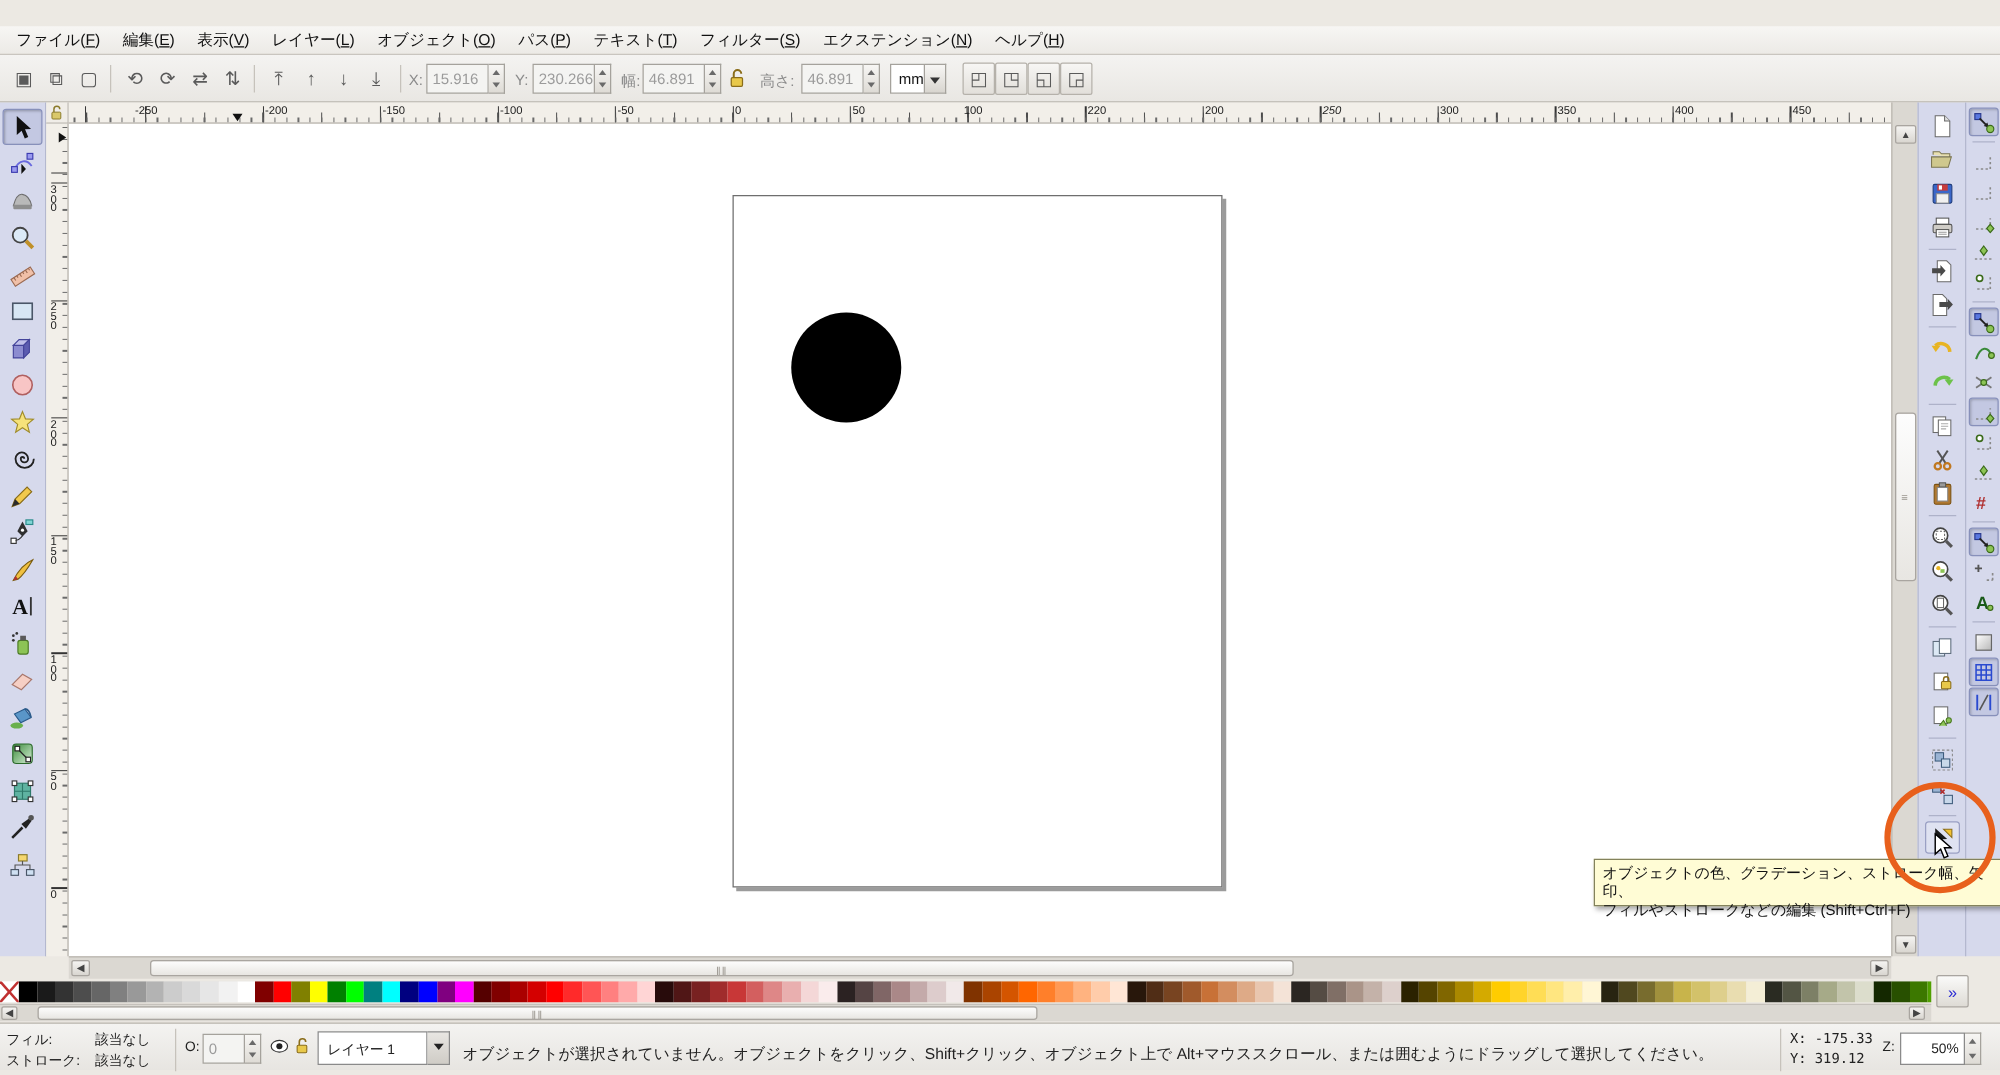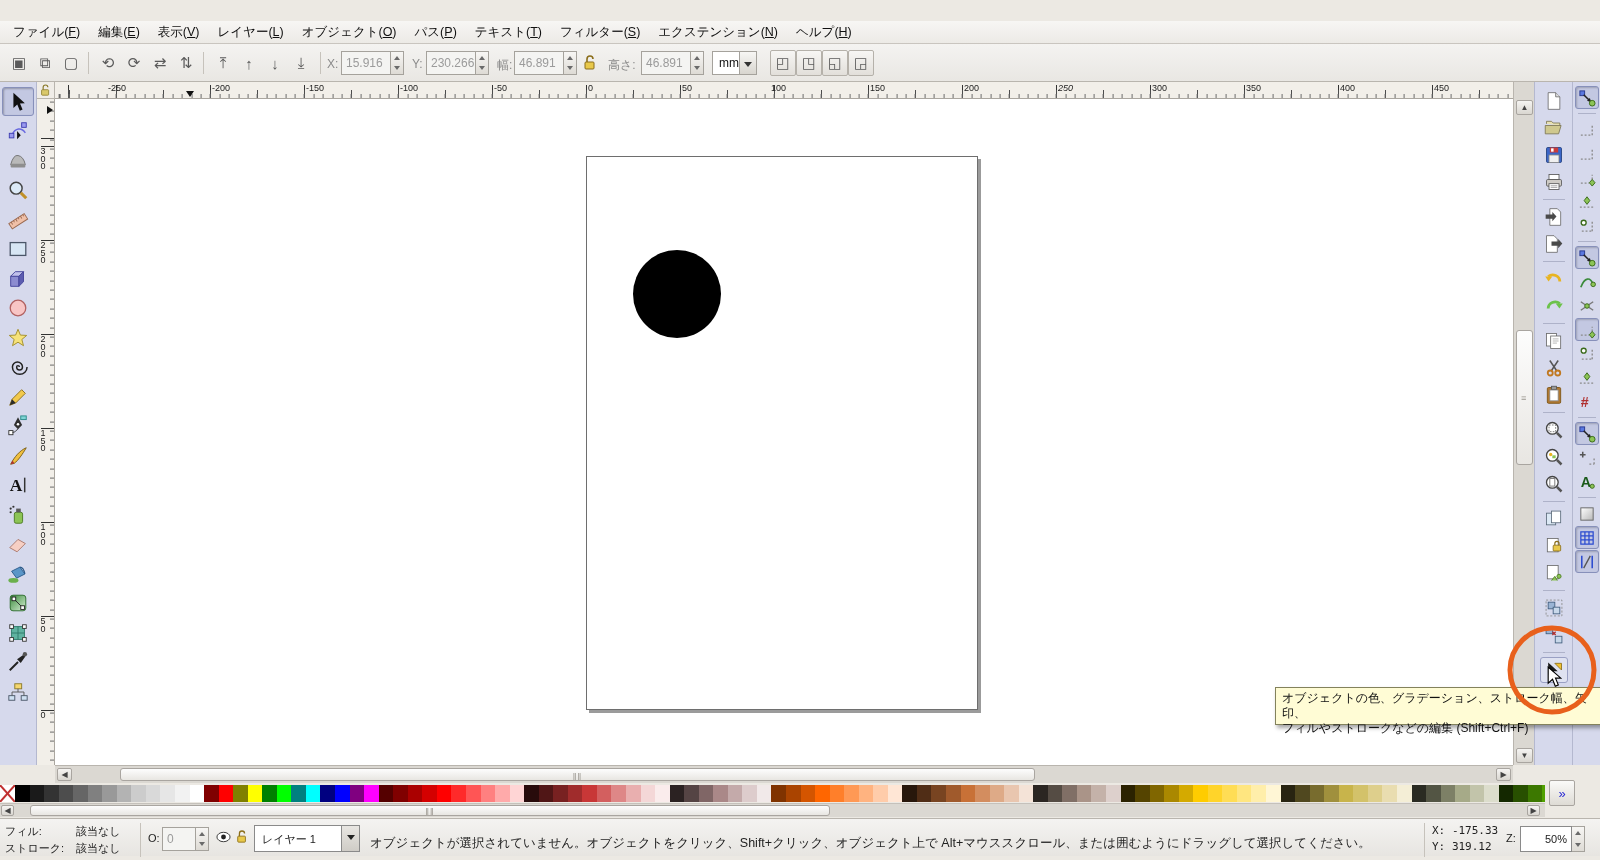--- a/index.html
+++ b/index.html
@@ -338,21 +338,21 @@
     <div class="ticks"></div>
     <div>
         <span class="hlabel" style="left: 53px;">-250</span>
         <span class="hlabel" style="left: 157px;">-200</span>
         <span class="hlabel" style="left: 251px;">-150</span>
         <span class="hlabel" style="left: 345px;">-100</span>
         <span class="hlabel" style="left: 439px;">-50</span>
         <span class="hlabel" style="left: 533px;">0</span>
         <span class="hlabel" style="left: 627px;">50</span>
         <span class="hlabel" style="left: 696px; margin-left: 20px;">100</span>
-        <span class="hlabel" style="left: 815px;">150</span>
+        <span class="hlabel" style="left: 815px;">220</span>
         <span class="hlabel" style="left: 909px;">200</span>
         <span class="hlabel" style="left: 1003px; font-style: italic;">250</span>
         <span class="hlabel" style="left: 1097px;">300</span>
         <span class="hlabel" style="left: 1191px;">350</span>
         <span class="hlabel" style="left: 1285px;">400</span>
         <span class="hlabel" style="left: 1379px;">450</span>
         <div class="hmarker" style="left: 131px;"></div>
       </div>
   </div>
   <div class="vruler">

